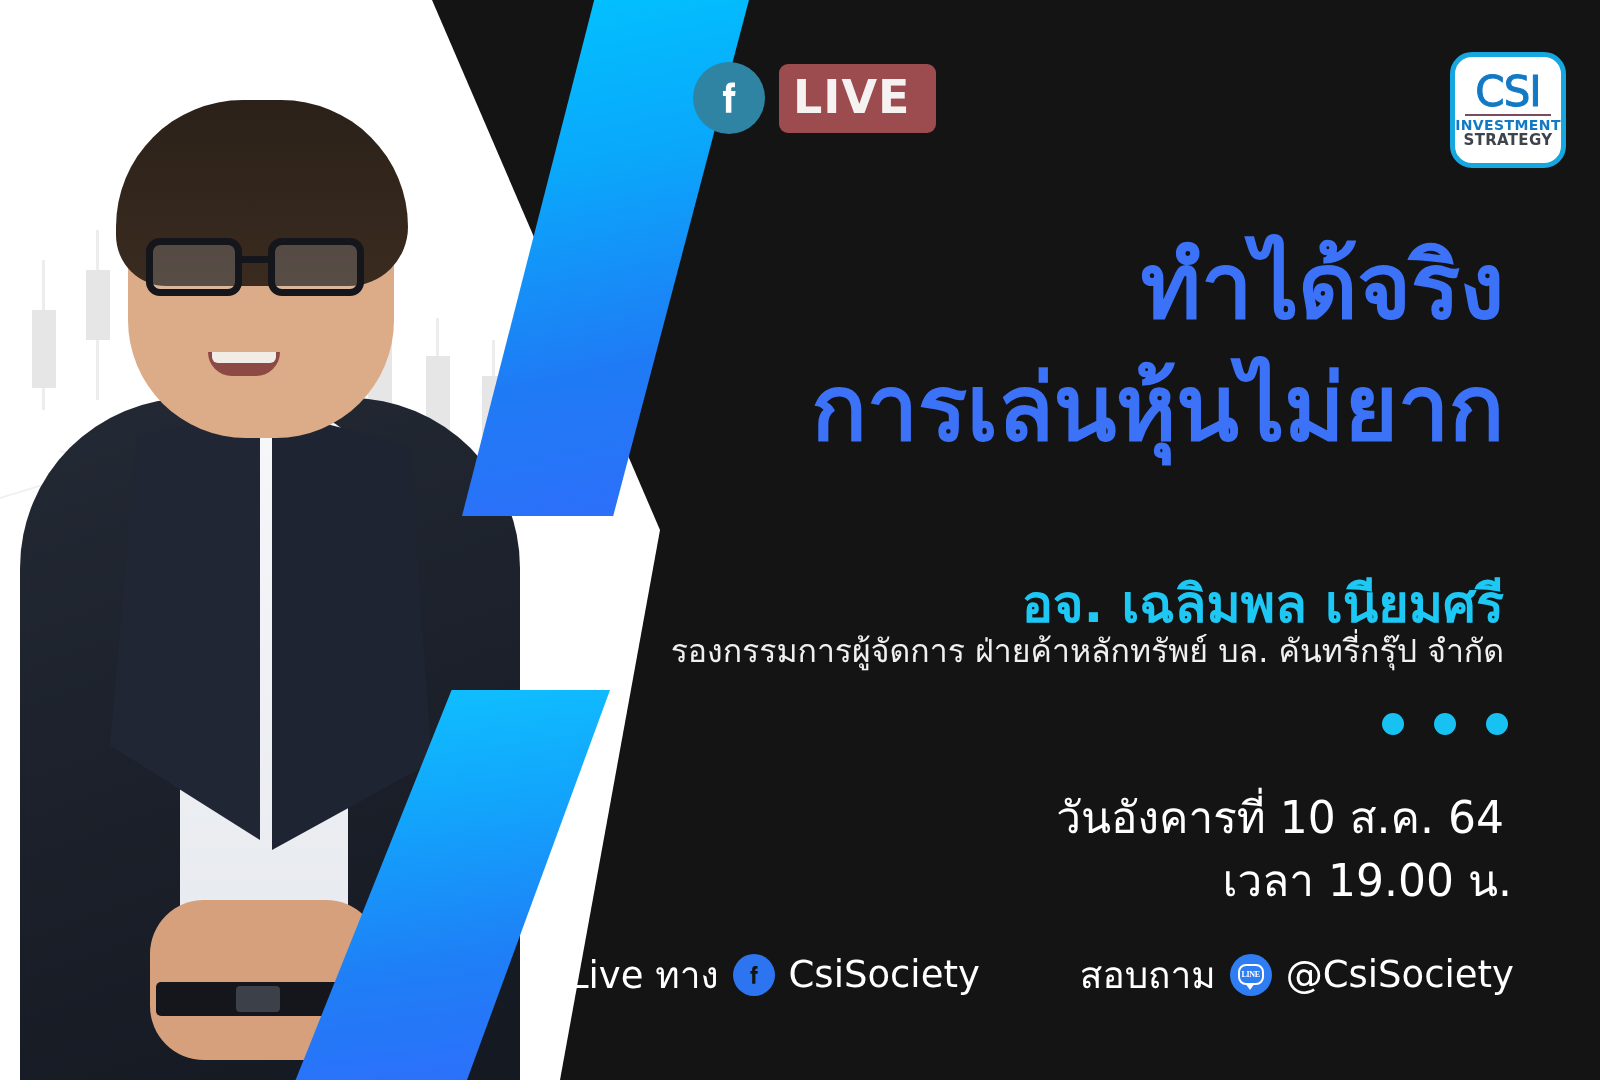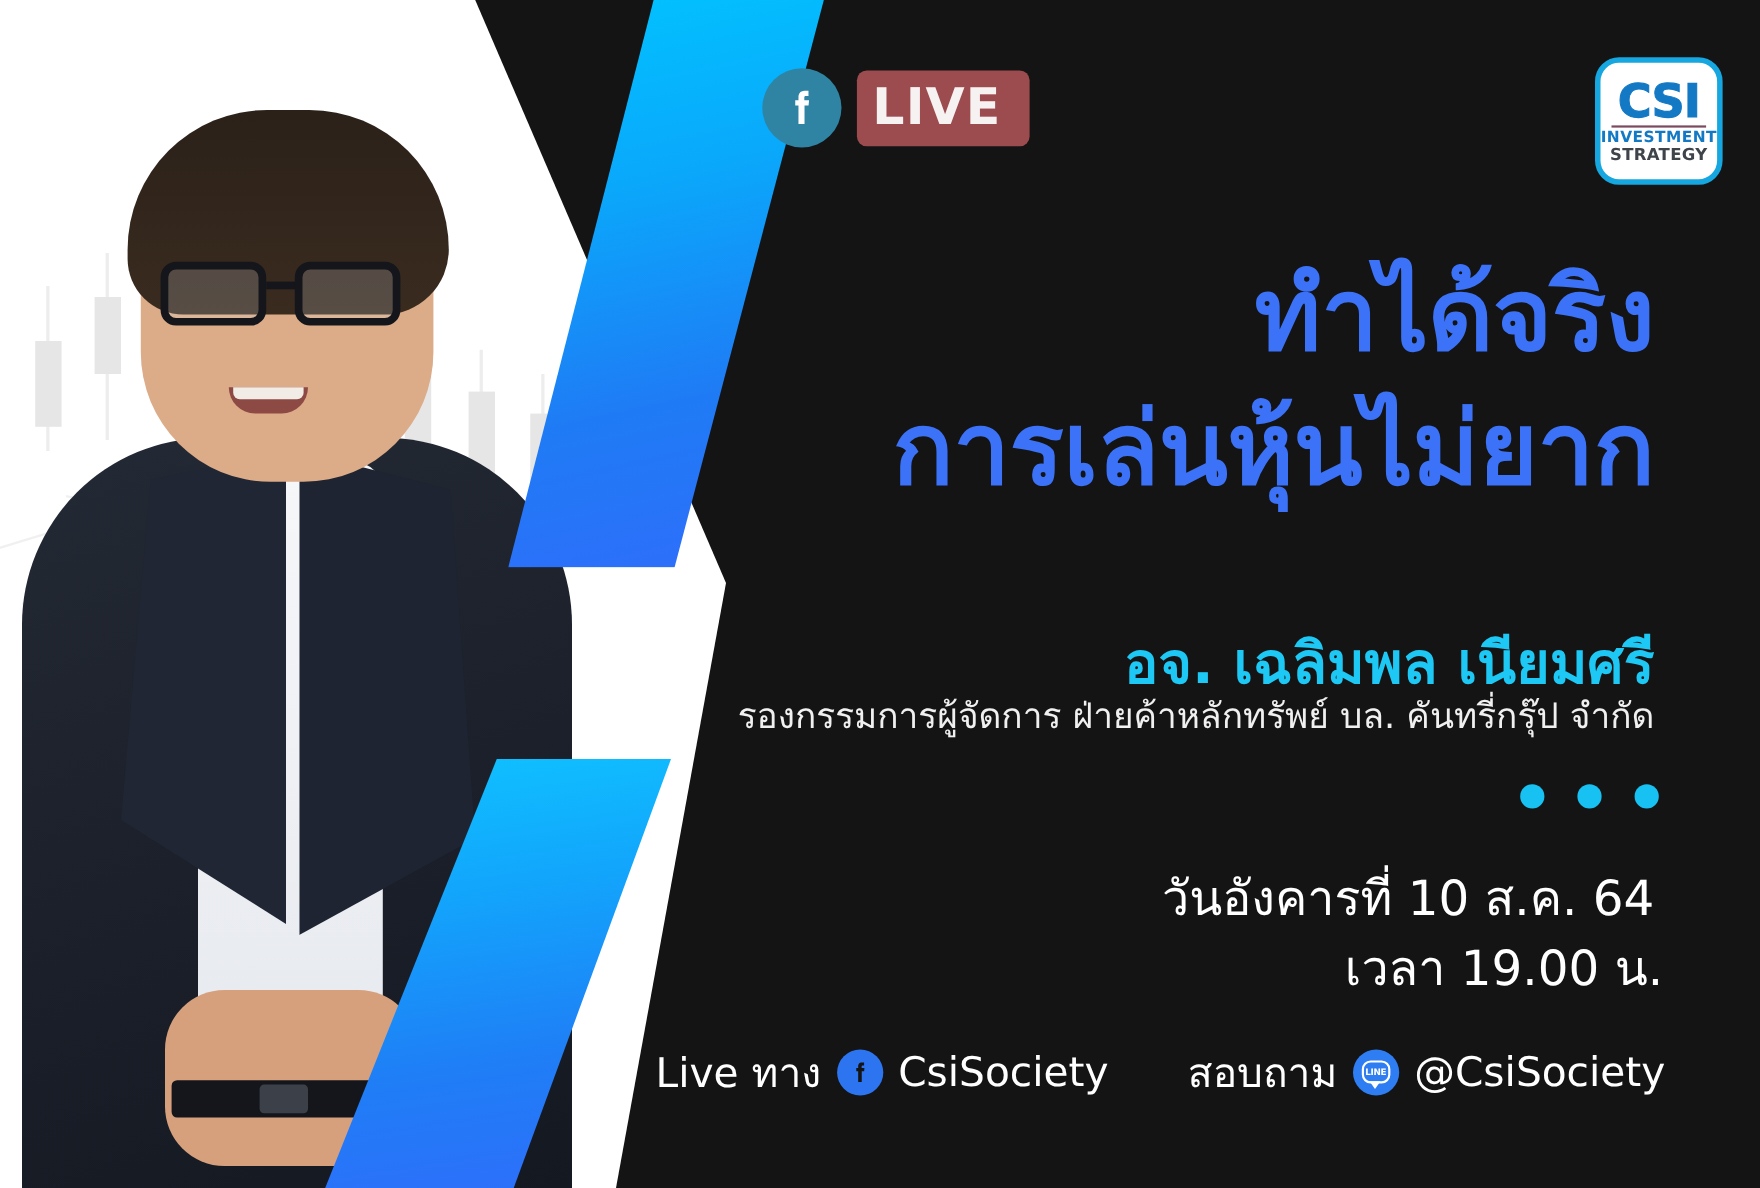--- a/index.html
+++ b/index.html
@@ -222,21 +222,21 @@
     border: 5px solid #16a7e0;
     box-sizing: border-box;
     display: flex;
     flex-direction: column;
     align-items: center;
     justify-content: center;
     padding: 5px 6px;
   }
   .csi-main {
     font-size: 42px;
-    font-weight: 700;
+    font-weight: 400;
     color: #1479c4;
     letter-spacing: -1px;
     line-height: 0.94;
     -webkit-text-stroke: 1px #1479c4;
   }
   .csi-rule {
     width: 86px; height: 2px;
     background: #7a4a5e;
     margin: 3px 0 2px 0;
   }
@@ -326,39 +326,40 @@
   }
 
   
   .footer {
     position: absolute;
     left: 700px; right: 86px;
     top: 945px;
     display: flex;
     align-items: center;
     justify-content: flex-end;
-    gap: 72px;
+    gap: 100px;
     color: #ffffff;
     font-size: 37px;
     font-weight: 400;
   }
   .footer-item {
     display: flex;
     align-items: center;
     gap: 14px;
     white-space: nowrap;
   }
   .sm-circle {
     width: 42px; height: 42px;
     border-radius: 50%;
     background: #2d75f0;
     display: flex;
     align-items: center;
     justify-content: center;
     flex: 0 0 auto;
+    font-family: Liberation Serif, serif;
   }
   .sm-circle.line-bubble { background: #2f7df2; }
   .line-glyph {
     width: 26px; height: 21px;
     background: #2f7df2;
     border: 2.5px solid #ffffff;
     border-radius: 8px;
     box-sizing: border-box;
     position: relative;
     display: flex;

